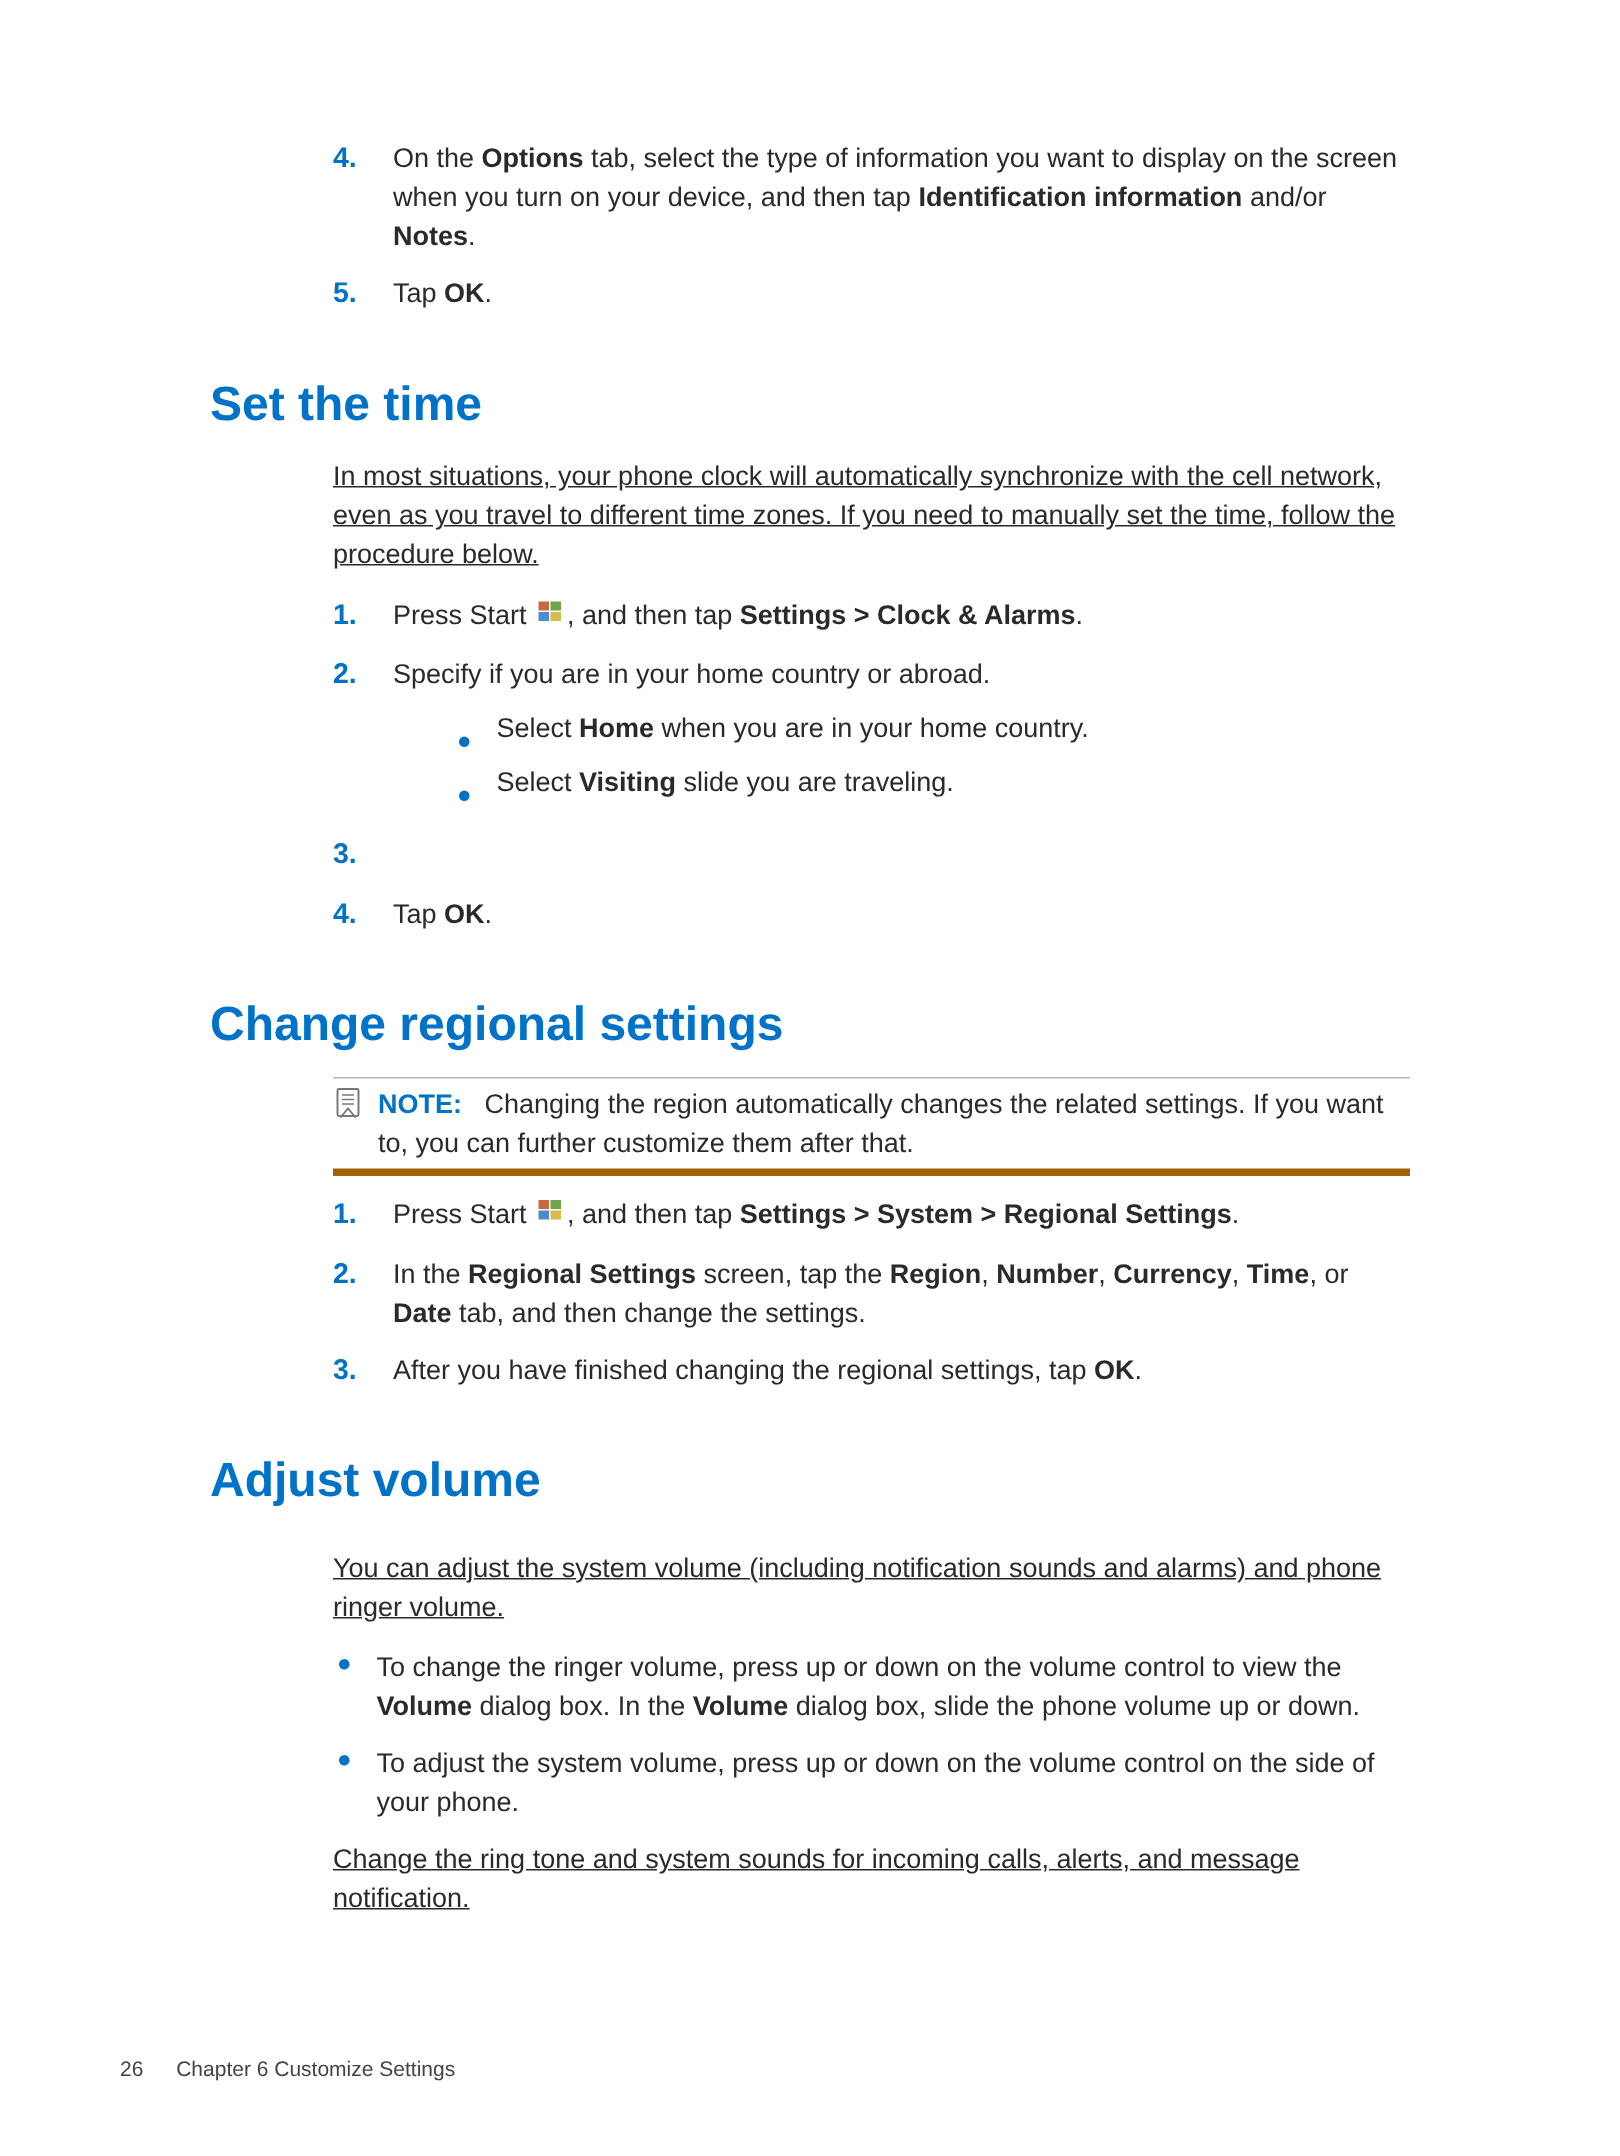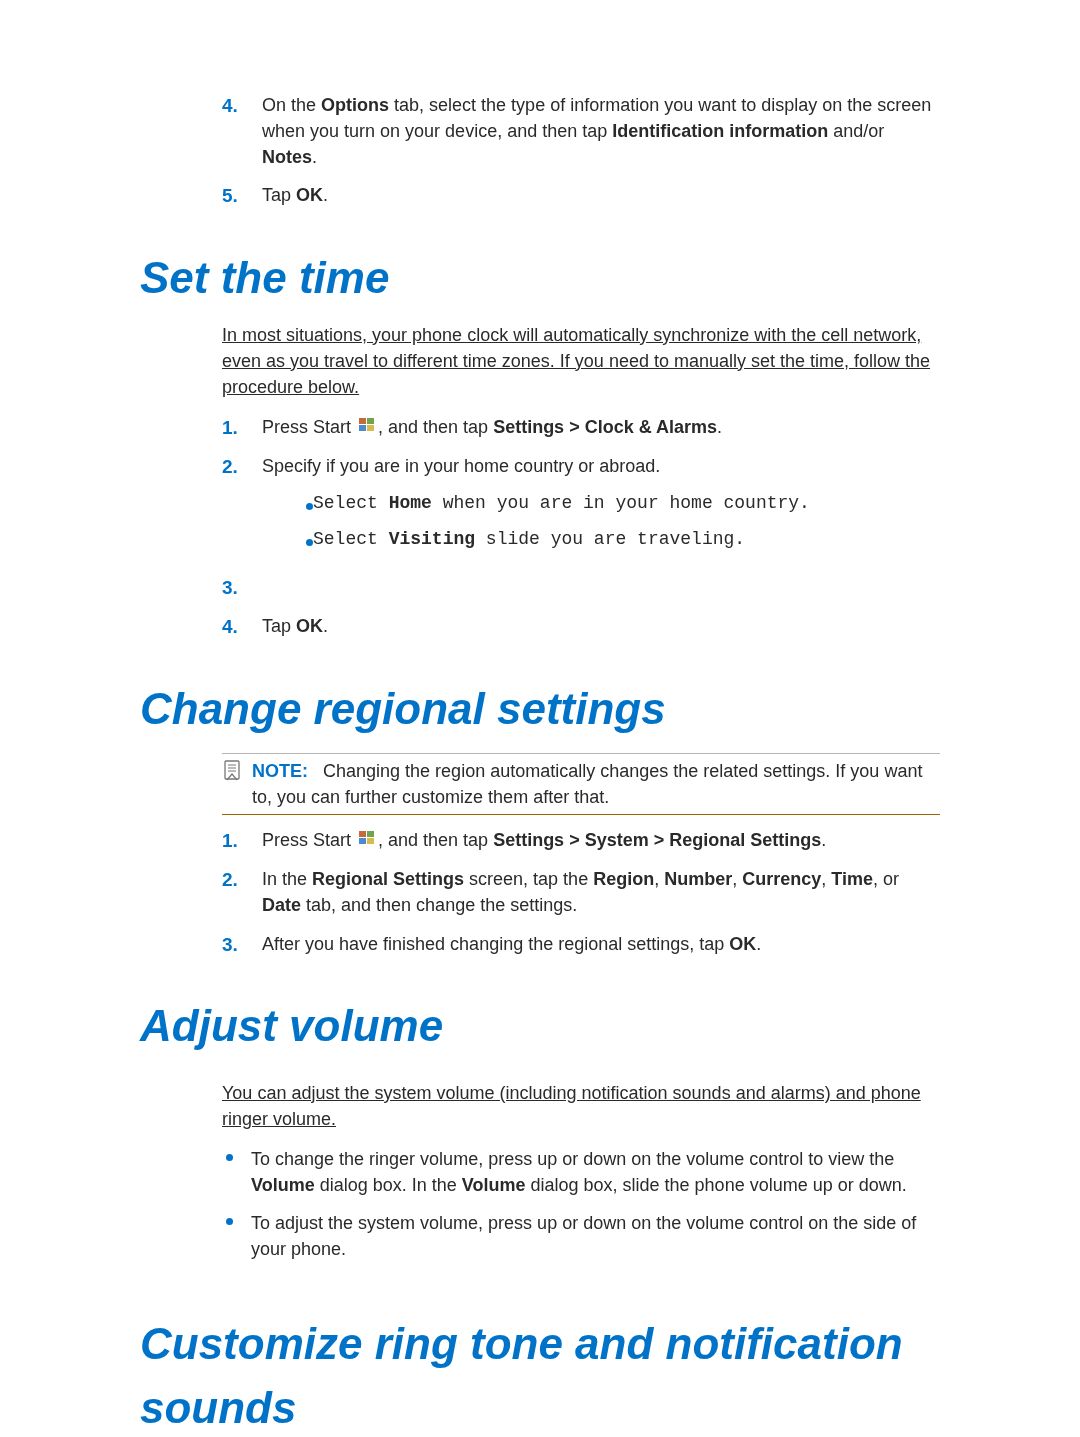--- a/index.html
+++ b/index.html
@@ -29,23 +29,22 @@
     line-height: 1.45;
     position: relative;
   }
   .page {
     padding: 80px var(--right-margin) 0 var(--left-margin);
     box-sizing: border-box;
   }
   h2.section {
     color: var(--blue);
     font-weight: bold;
-    font-size: 44px;
+    font-size: 32px;
     margin: 36px 0 12px 0;
-    font-style: italic;
   }
   p { margin: 8px 0 14px 0; }
   .para { margin-left: var(--content-indent); text-decoration: underline; }
   .step {
     display: flex;
     align-items: flex-start;
     margin: 12px 0 12px var(--content-indent);
     gap: 18px;
   }
   .step .num {
@@ -53,23 +52,23 @@
     font-weight: bold;
     min-width: 22px;
     font-size: 19px;
   }
   .step .body { flex: 1; }
   .bullets {
     margin: 8px 0 8px 44px;
   }
   .bullets .row {
     display: flex;
-    align-items: center;
+    align-items: flex-end;
+    gap: 18px;
     margin: 10px 0;
-    font-family: Liberation Mono, monospace;
   }
   .bullets .dot {
     width: 7px; height: 7px;
     background: var(--blue);
     border-radius: 50%;
     margin-top: 8px;
     flex: 0 0 7px;
   }
   .top-bullets {
     margin-left: calc(var(--content-indent) + 4px);
@@ -82,21 +81,21 @@
   .top-bullets .dot {
     width: 7px; height: 7px;
     background: var(--blue);
     border-radius: 50%;
     margin-top: 8px;
     flex: 0 0 7px;
   }
   .note-box {
     margin: 10px 0 12px var(--content-indent);
     border-top: 1px solid #b6b6b6;
-    border-bottom: 1px solid #a16207;
+    border-bottom: 5px solid #a16207;
     padding: 4px 0;
   }
   .note-box .note-row {
     display: flex;
     align-items: flex-start;
     gap: 10px;
   }
   .note-label { color: var(--blue); font-weight: bold; }
   .start-icon {
     display: inline-block;
@@ -236,21 +235,20 @@
       <div>
         <span>To change the ringer volume, press up or down on the volume control to view the </span><span class="b">Volume</span><span> dialog box. In the </span><span class="b">Volume</span><span> dialog box, slide the phone volume up or down.</span>
       </div>
     </div>
     <div class="row">
       <div class="dot"></div>
       <div>To adjust the system volume, press up or down on the volume control on the side of your phone.</div>
     </div>
   </div>
 
-  <h2 class="section" style="margin-top:50px">Customize ring tone and notification sounds</h2>
   <p class="para">Change the ring tone and system sounds for incoming calls, alerts, and message notification.</p>
 
 </div>
 
 <div class="footer">
   <span class="pg">26</span>
   <span>Chapter 6   Customize Settings</span>
 </div>
 
 </body></html>

